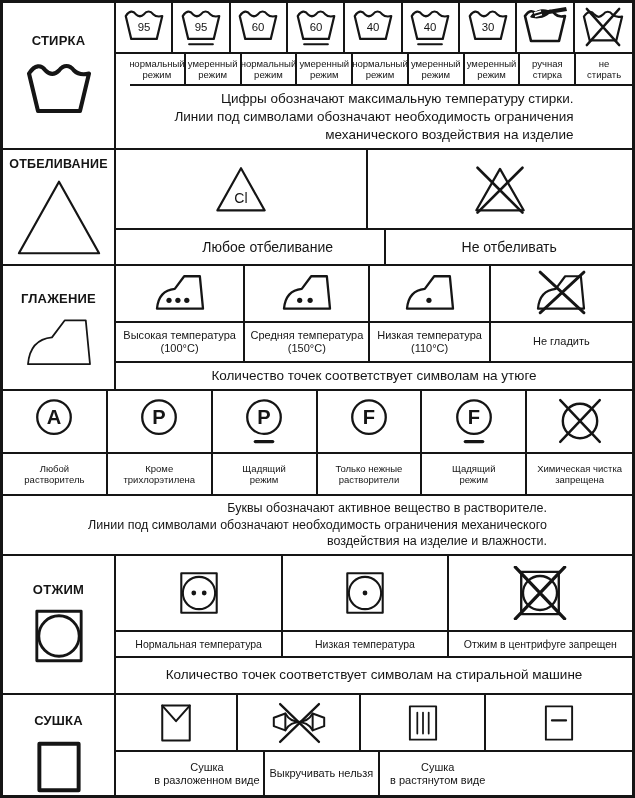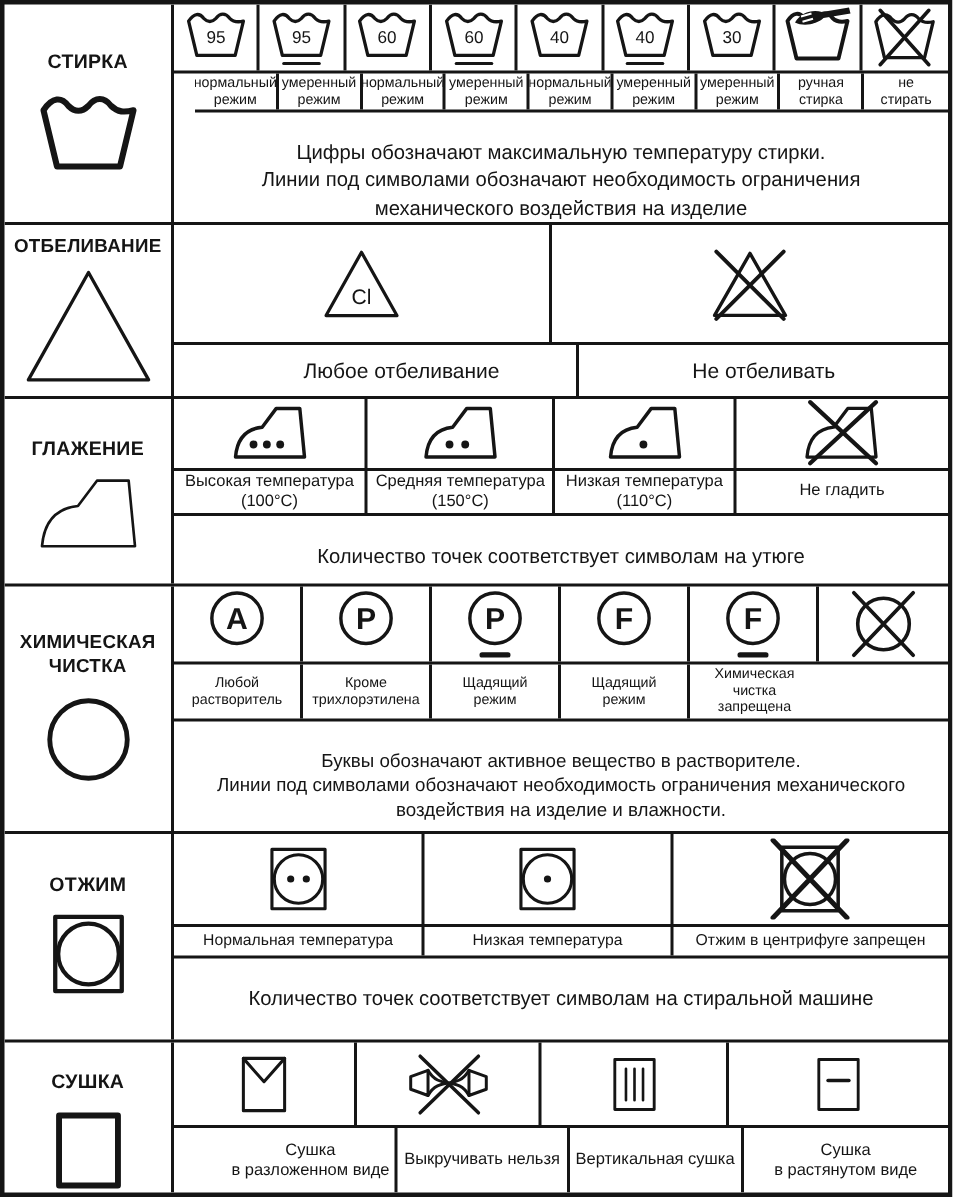--- a/index.html
+++ b/index.html
@@ -26,22 +26,22 @@
     justify-content:center;text-align:center;box-sizing:border-box;
     min-width:0;overflow:hidden;
   }
   .band > .cell:last-child{border-right:none;}
   .band.symbols{border-bottom:2px solid #151515;}
   .band.labels{border-bottom:2px solid #151515;}
   .rowbody > .band:last-child{border-bottom:none;padding-left:35px;}
   .labels .cell{white-space:pre-line;line-height:1.18;padding:1px 2px;}
   .note{
     flex:1 1 auto;display:flex;align-items:center;justify-content:center;
-    text-align:center;white-space:pre-line;line-height:1.34;font-size:13.5px;
-    padding:18px 6px;
+    text-align:right;white-space:pre-line;line-height:1.34;font-size:13.5px;
+    padding:4px 6px;
   }
   
   .r1{height:145px;}
   .r1 .band{grid-template-columns:repeat(9,1fr);}
   .r1 .symbols{height:53px;}
   .r1 .labels{height:33px;margin-left:14px;}
   .r1 .labels .cell{font-size:9.5px;}
   .r1 .title{margin-top:30px;}
   .r1 .hicon{margin-top:8px;}
   
@@ -258,27 +258,20 @@
 (150°С)</div>
           <div class="cell lab">Низкая температура
 (110°С)</div>
           <div class="cell lab">Не гладить</div>
         </div>
       <div class="note">Количество точек соответствует символам на утюге</div>
     </div>
   </div>
 
   <div class="row r4">
-    <div class="rowhead">
-      <div class="title">ХИМИЧЕСКАЯ
-ЧИСТКА</div>
-      <div class="hicon"><svg width="62" height="62" viewBox="0 0 48 48" xmlns="http://www.w3.org/2000/svg">
-            <circle cx="24" cy="24" r="20" fill="none" stroke="#151515" stroke-width="2.5" stroke-linejoin="round" stroke-linecap="round"></circle>
-          </svg></div>
-    </div>
     <div class="rowbody">
       <div class="band symbols">
           <div class="cell sym">
             <svg width="46" height="50" viewBox="0 0 48 50" xmlns="http://www.w3.org/2000/svg">
               <circle cx="24" cy="21" r="17.5" fill="none" stroke="#151515" stroke-width="2.4" stroke-linejoin="round" stroke-linecap="round"></circle>
               <text x="24" y="28.5" text-anchor="middle" font-size="21" font-family="Liberation Sans, sans-serif" font-weight="600" fill="#151515">A</text>
             </svg>
           </div>
           <div class="cell sym">
             <svg width="46" height="50" viewBox="0 0 48 50" xmlns="http://www.w3.org/2000/svg">
@@ -313,20 +306,22 @@
             </svg>
           </div>
         </div>
       <div class="band labels">
           <div class="cell lab">Любой
 растворитель</div>
           <div class="cell lab">Кроме
 трихлорэтилена</div>
           <div class="cell lab">Щадящий
 режим</div>
+          <div class="cell lab">Только нежные
+растворители</div>
           <div class="cell lab">Щадящий
 режим</div>
           <div class="cell lab">Химическая чистка
 запрещена</div>
         </div>
       <div class="note">Буквы обозначают активное вещество в растворителе.
 Линии под символами обозначают необходимость ограничения механического
 воздействия на изделие и влажности.</div>
     </div>
   </div>
@@ -406,20 +401,19 @@
             <svg width="42" height="42" viewBox="0 0 48 44" xmlns="http://www.w3.org/2000/svg">
               <rect x="9" y="3" width="30" height="38" fill="none" stroke="#151515" stroke-width="2.2" stroke-linejoin="round" stroke-linecap="round"></rect>
               <path d="M16,19 L32,19" fill="none" stroke="#151515" stroke-width="2.6" stroke-linejoin="round" stroke-linecap="round"></path>
             </svg>
           </div>
         </div>
       <div class="band labels">
           <div class="cell lab">Сушка
 в разложенном виде</div>
           <div class="cell lab">Выкручивать нельзя</div>
-          <div class="cell lab">Вертикальная сушка</div>
           <div class="cell lab">Сушка
 в растянутом виде</div>
         </div>
     </div>
   </div>
 
 </div>
 
 </body></html>

